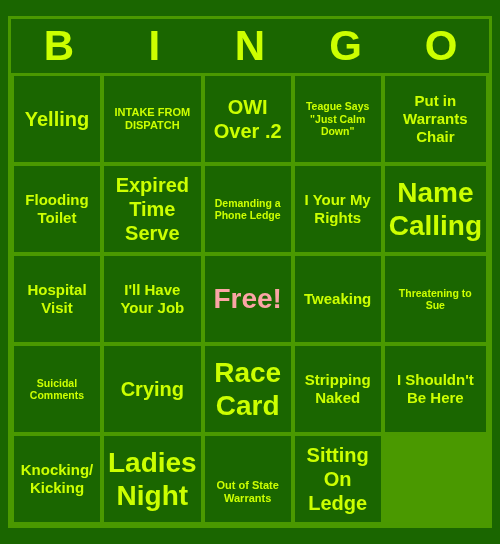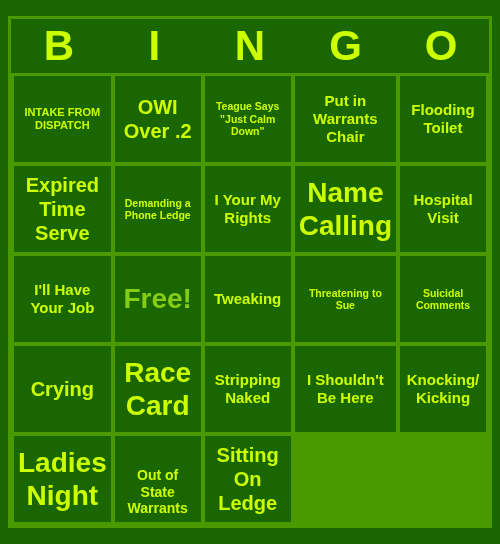--- a/index.html
+++ b/index.html
@@ -75,35 +75,38 @@
       font-size: 15px;
     }
 
     .free-cell {
       background: #1a6600;
     }
 
     .free-cell .cell-text {
       font-size: 28px;
       font-weight: 900;
-      color: #84cc16;
+      color: #fca5a5;
     }
   </style>
 </head>
 <body>
 
 <div class="bingo-card">
   <div class="bingo-header">
   <div class="bingo-letter">B</div>
       <div class="bingo-letter">I</div>
       <div class="bingo-letter">N</div>
       <div class="bingo-letter">G</div>
       <div class="bingo-letter">O</div>
     </div>
   <div class="bingo-grid">
+  <div class="bingo-cell">
+        <span class="cell-text large">Yelling</span>
+      </div>
       <div class="bingo-cell">
         <span class="cell-text" style="font-size: 11px;">INTAKE FROM DISPATCH</span>
       </div>
       <div class="bingo-cell">
         <span class="cell-text large">OWI Over .2</span>
       </div>
       <div class="bingo-cell">
         <span class="cell-text" style="font-size: 10.5px;">Teague Says "Just Calm Down"</span>
       </div>
       <div class="bingo-cell">
@@ -154,19 +157,19 @@
       <div class="bingo-cell">
         <span class="cell-text medium">I Shouldn't Be Here</span>
       </div>
       <div class="bingo-cell">
         <span class="cell-text medium">Knocking/ Kicking</span>
       </div>
       <div class="bingo-cell">
         <span class="cell-text xlarge">Ladies Night</span>
       </div>
       <div class="bingo-cell">
-        <span class="cell-text" style="font-size: 14px; margin-top: 26px;">Out of State Warrants</span>
+        <span class="cell-text" style="font-size: 11px; margin-top: 26px;">Out of State Warrants</span>
       </div>
       <div class="bingo-cell">
         <span class="cell-text large">Sitting On Ledge</span>
       </div>
     </div>
 </div>
 
 </body></html>

